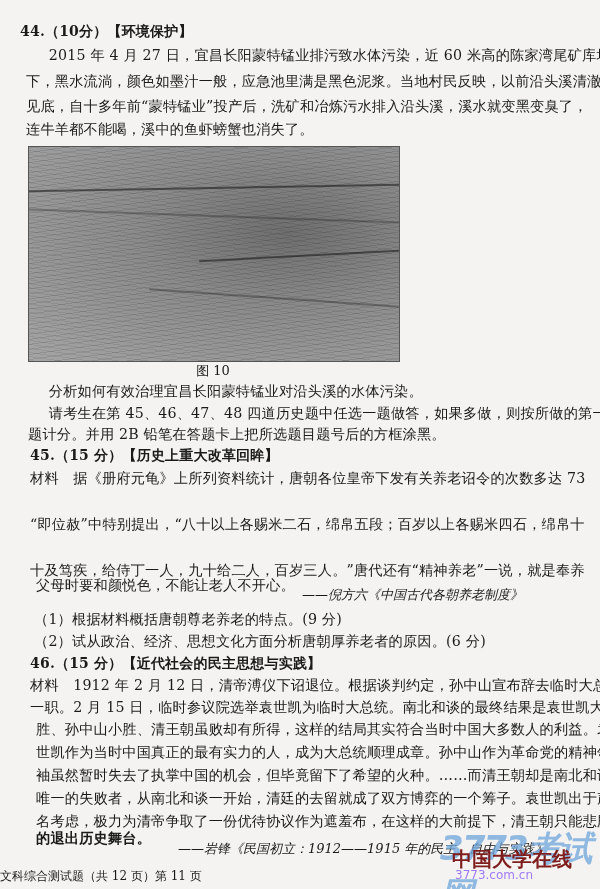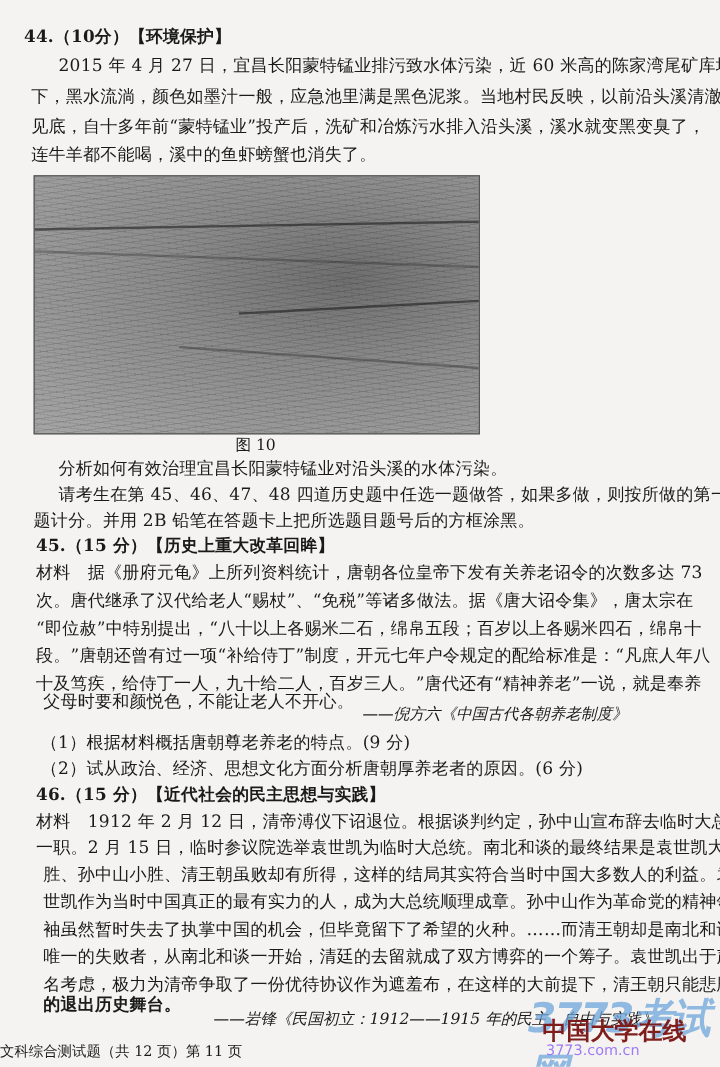--- a/index.html
+++ b/index.html
@@ -61,23 +61,21 @@
   </div>
   <div class="caption">图 10</div>
 
   <div class="line" style="left:20px; top:382px;">　　分析如何有效治理宜昌长阳蒙特锰业对沿头溪的水体污染。</div>
 
   <div class="line" style="left:20px; top:404px;">　　请考生在第 45、46、47、48 四道历史题中任选一题做答，如果多做，则按所做的第一</div>
   <div class="line" style="left:28px; top:425px;">题计分。并用 2B 铅笔在答题卡上把所选题目题号后的方框涂黑。</div>
 
   <div class="line bold q-title" style="left:30px; top:446px;">45.（15 分）【历史上重大改革回眸】</div>
   <div class="line" style="left:30px; top:469px;">材料　据《册府元龟》上所列资料统计，唐朝各位皇帝下发有关养老诏令的次数多达 73</div>
-  <div class="line" style="left:30px; top:492px;">次。唐代继承了汉代给老人“赐杖”、“免税”等诸多做法。据《唐大诏令集》，唐太宗在</div>
   <div class="line" style="left:30px; top:515px;">“即位赦”中特别提出，“八十以上各赐米二石，绵帛五段；百岁以上各赐米四石，绵帛十</div>
-  <div class="line" style="left:30px; top:538px;">段。”唐朝还曾有过一项“补给侍丁”制度，开元七年户令规定的配给标准是：“凡庶人年八</div>
   <div class="line" style="left:30px; top:561px;">十及笃疾，给侍丁一人，九十给二人，百岁三人。”唐代还有“精神养老”一说，就是奉养</div>
   <div class="line" style="left:36px; top:576px;">父母时要和颜悦色，不能让老人不开心。</div>
   <div class="cite" style="left:302px; top:586px;">——倪方六《中国古代各朝养老制度》</div>
 
   <div class="line" style="left:34px; top:610px;">（1）根据材料概括唐朝尊老养老的特点。(9 分)</div>
   <div class="line" style="left:34px; top:632px;">（2）试从政治、经济、思想文化方面分析唐朝厚养老者的原因。(6 分)</div>
 
   <div class="line bold q-title" style="left:30px; top:654px;">46.（15 分）【近代社会的民主思想与实践】</div>
   <div class="line" style="left:30px; top:676px;">材料　1912 年 2 月 12 日，清帝溥仪下诏退位。根据谈判约定，孙中山宣布辞去临时大总统</div>
   <div class="line" style="left:30px; top:698px;">一职。2 月 15 日，临时参议院选举袁世凯为临时大总统。南北和谈的最终结果是袁世凯大</div>

